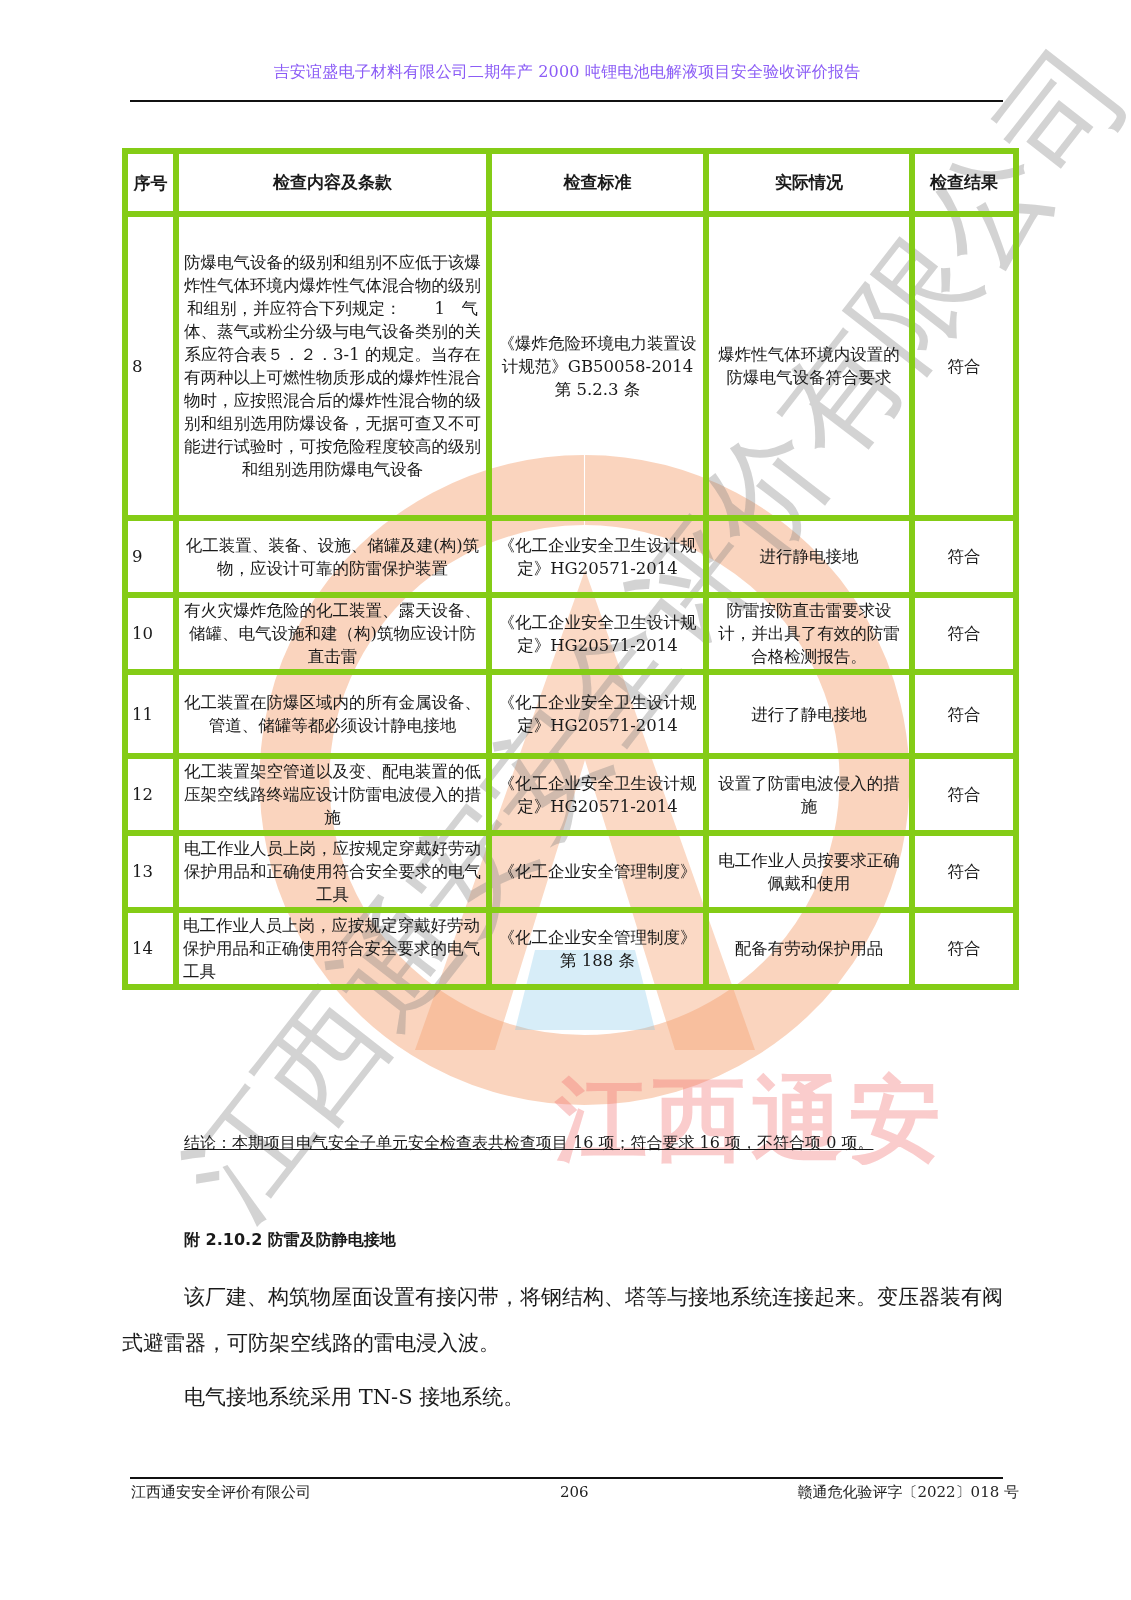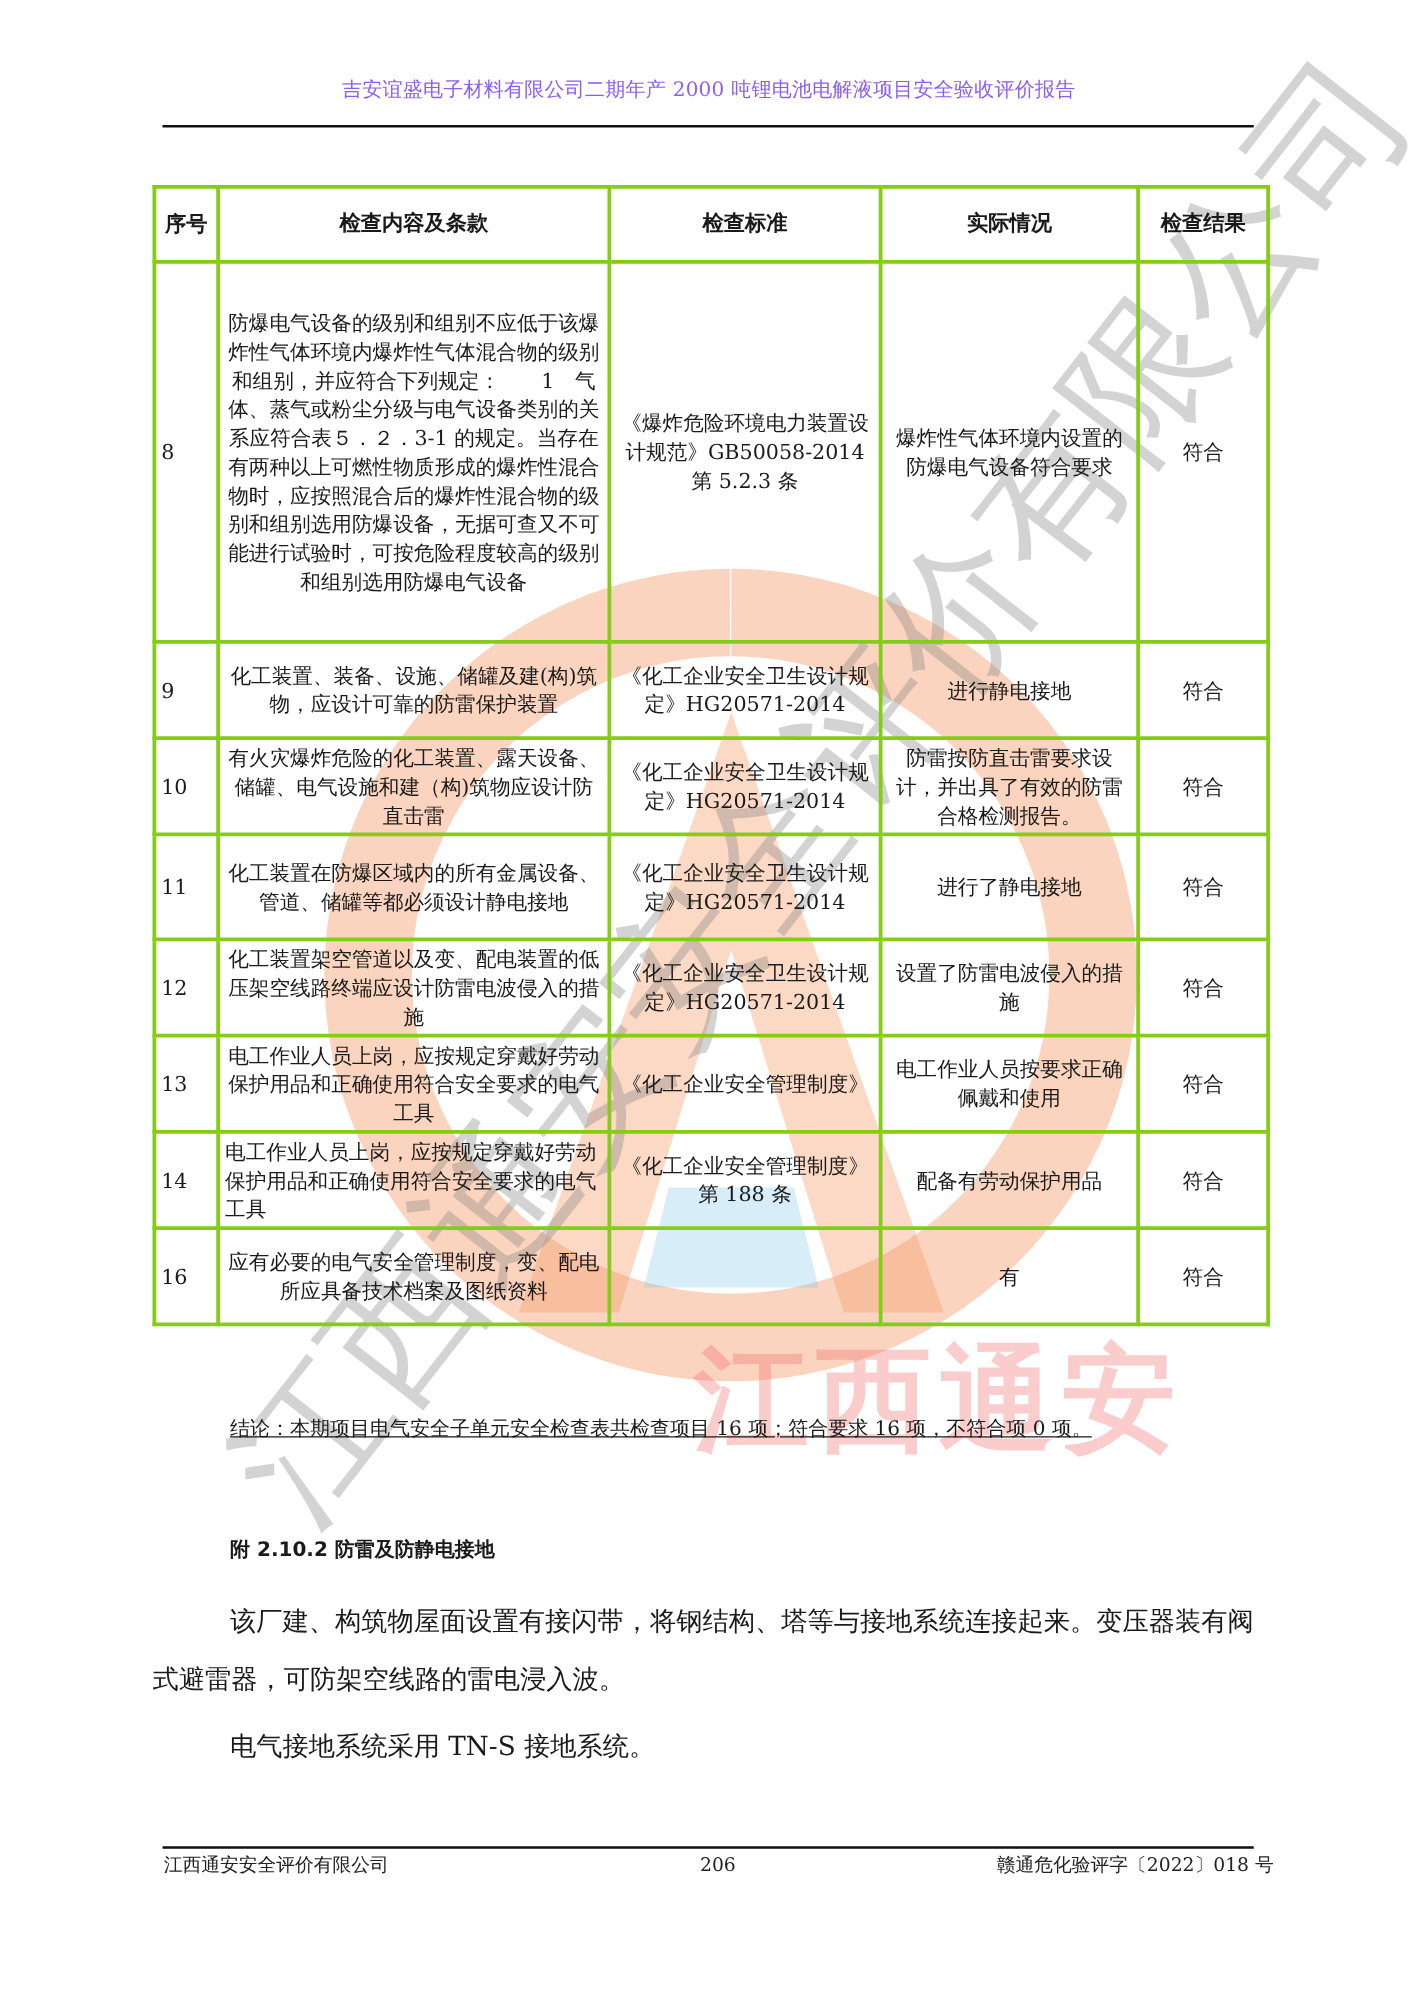--- a/index.html
+++ b/index.html
@@ -2,21 +2,21 @@
 <html><head>
   <meta charset="utf-8">
   <style>
     html, body { margin: 0; padding: 0; background: #ffffff; }
     body { width: 1131px; height: 1600px; position: relative; overflow: hidden;
            font-family: "DejaVu Serif", "Liberation Serif", serif; color: #1a1a1a; }
     .page-header { position: absolute; left: 132px; top: 62px; width: 870px; text-align: center;
                    font-size: 16px; letter-spacing: 0.2px; color: #8b5cf6; }
     .header-rule { position: absolute; left: 130px; top: 100px; width: 873px; height: 2px; background: #111; }
     table.check { position: absolute; left: 122px; top: 148px; width: 891px; border-collapse: collapse; table-layout: fixed; z-index: 2; }
-    table.check td, table.check th { border: 3px solid #84cc16; font-size: 16.5px; line-height: 23px; padding: 0 4px; vertical-align: middle; }
+    table.check td, table.check th { border: 6px solid #84cc16; font-size: 16.5px; line-height: 23px; padding: 0 4px; vertical-align: middle; }
     table.check th { font-family: "DejaVu Sans", "Liberation Sans", sans-serif; font-weight: bold; font-size: 17px; height: 57px; text-align: center; }
     table.check th.num-h { line-height: 22px; }
     td.num { text-align: left; padding-left: 3px; }
     td.content { text-align: center; }
     td.content.left { text-align: left; }
     td.std, td.actual, td.result { text-align: center; }
     .conclusion { position: absolute; left: 122px; top: 1128px; width: 890px; font-size: 16px; line-height: 30px; z-index: 2; text-indent: 62px; text-decoration: underline; }
     .section-title { position: absolute; left: 184px; top: 1230px; font-size: 16px; font-weight: bold; font-family: "DejaVu Sans", "Liberation Sans", sans-serif; z-index: 2; }
     .para { position: absolute; left: 122px; width: 890px; font-size: 21px; line-height: 46px; z-index: 2; text-indent: 62px; }
     .footer-rule { position: absolute; left: 130px; top: 1477px; width: 873px; height: 2px; background: #111; }
@@ -103,27 +103,20 @@
       <td class="actual">电工作业人员按要求正确佩戴和使用</td>
       <td class="result">符合</td>
     </tr>
     <tr style="height:77px">
       <td class="num">14</td>
       <td class="content left">电工作业人员上岗，应按规定穿戴好劳动保护用品和正确使用符合安全要求的电气工具</td>
       <td class="std">《化工企业安全管理制度》第 188 条</td>
       <td class="actual">配备有劳动保护用品</td>
       <td class="result">符合</td>
     </tr>
-    <tr style="height:77px">
-      <td class="num">16</td>
-      <td class="content">应有必要的电气安全管理制度，变、配电所应具备技术档案及图纸资料</td>
-      <td class="std"></td>
-      <td class="actual">有</td>
-      <td class="result">符合</td>
-    </tr>
   </tbody>
 </table>
 
 <div class="conclusion">结论：本期项目电气安全子单元安全检查表共检查项目 16 项；符合要求 16 项，不符合项 0 项。</div>
 <div class="section-title">附 2.10.2 防雷及防静电接地</div>
 <div class="para" style="top:1274px">该厂建、构筑物屋面设置有接闪带，将钢结构、塔等与接地系统连接起来。变压器装有阀式避雷器，可防架空线路的雷电浸入波。</div>
 <div class="para" style="top:1374px">电气接地系统采用 TN-S 接地系统。</div>
 
 <div class="footer-rule"></div>
 <div class="footer left">江西通安安全评价有限公司</div>

